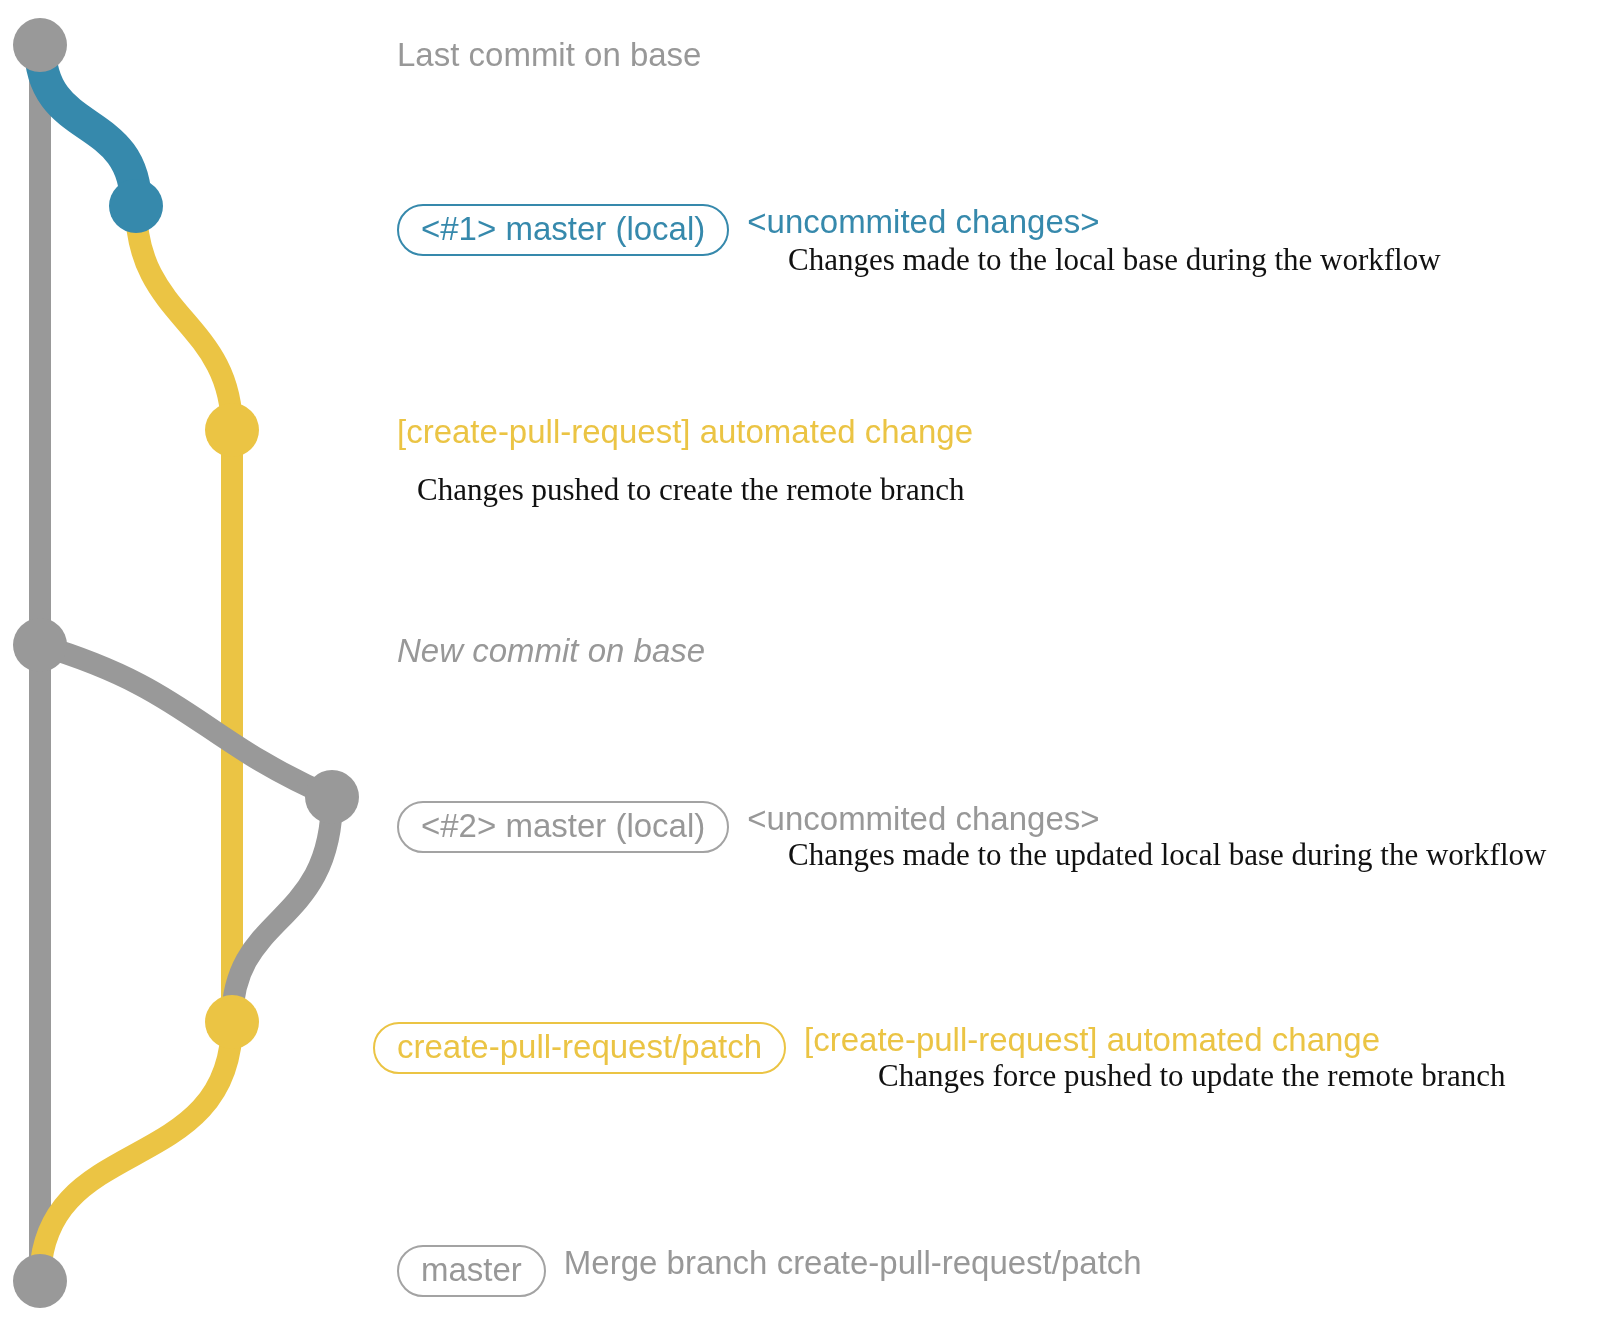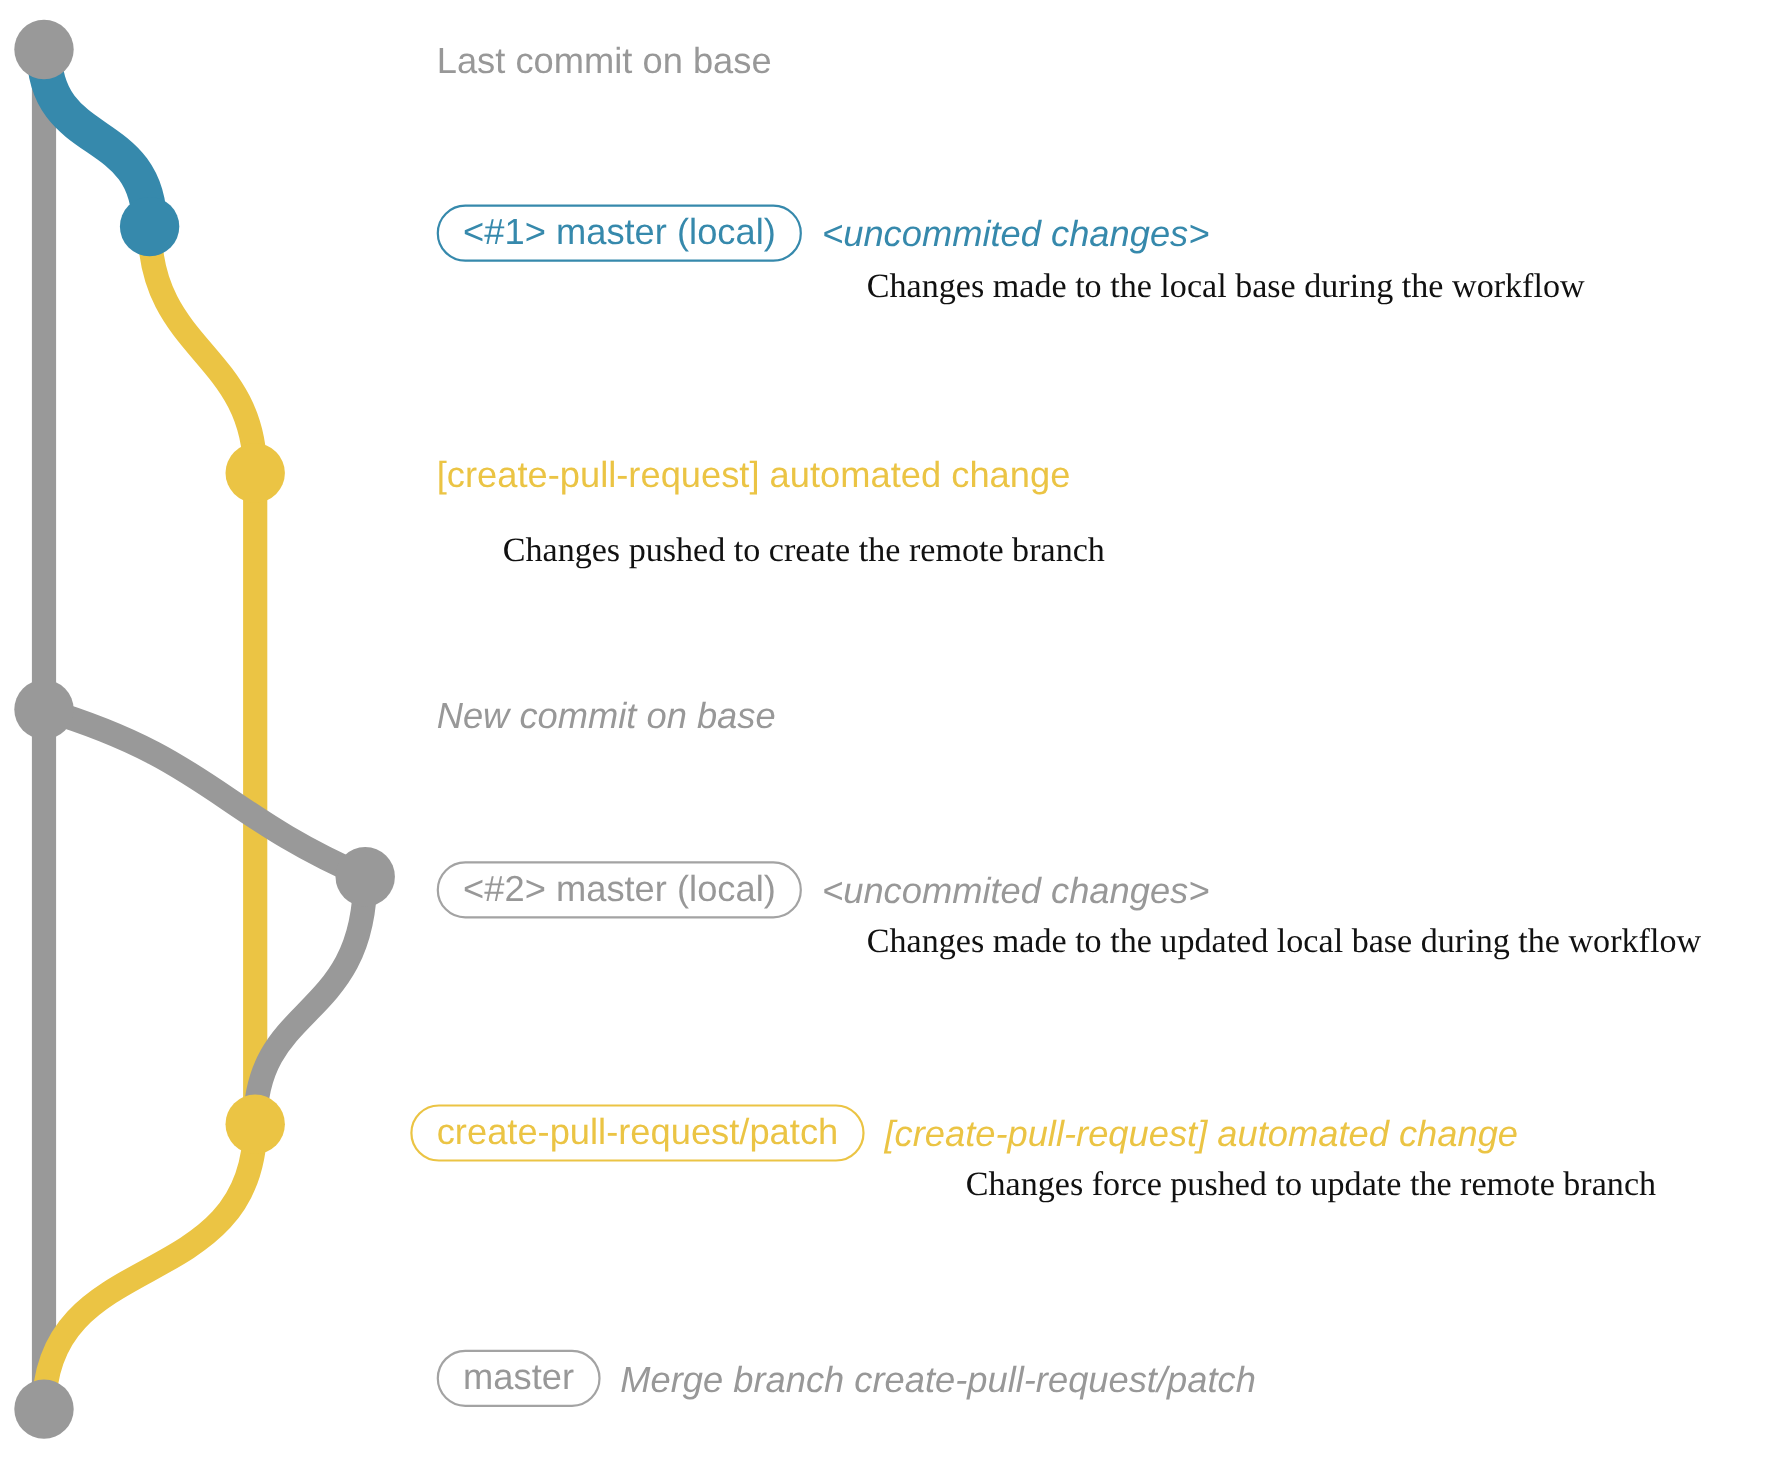--- a/index.html
+++ b/index.html
@@ -42,31 +42,31 @@
     align-items: center;
     justify-content: center;
     border: 2px solid #999999;
     border-radius: 26px;
     padding: 6px 22px 9px 22px;
     font-size: 33px;
     line-height: 1;
     color: #999999;
     white-space: nowrap;
     box-sizing: border-box;
+    margin-top: 18px;
   }
   .pill.blue { border-color: #3689ac; color: #3689ac; }
   .pill.yellow { border-color: #ebc444; color: #ebc444; }
   .pill.gray { border-color: #a3a3a3; color: #989898; }
 
   .commit-msg {
     font-size: 33px;
     line-height: 1;
     white-space: nowrap;
     margin-left: 18px;
-    font-style: italic;
   }
   .commit-msg.blue { color: #3689ac; }
   .commit-msg.yellow { color: #ebc444; }
   .commit-msg.gray { color: #989898; }
 
   .headline {
     position: absolute;
     font-size: 33px;
     line-height: 1;
     color: #989898;
@@ -116,21 +116,21 @@
 
   <div class="headline" style="left:397px; top:38px;">Last commit on base</div>
 
   <div class="row" style="left:397px; top:186px;">
     <span class="pill blue">&lt;#1&gt; master (local)</span>
     <span class="commit-msg blue">&lt;uncommited changes&gt;</span>
   </div>
   <div class="desc" style="left:788px; top:244px;">Changes made to the local base during the workflow</div>
 
   <div class="headline yellow" style="left:397px; top:415px;">[create-pull-request] automated change</div>
-  <div class="desc" style="left:417px; top:484px;margin-left:40px;">Changes pushed to create the remote branch</div>
+  <div class="desc" style="left:417px; top:474px;">Changes pushed to create the remote branch</div>
 
   <div class="headline" style="left:397px; top:634px;font-style:italic;">New commit on base</div>
 
   <div class="row" style="left:397px; top:783px;">
     <span class="pill gray">&lt;#2&gt; master (local)</span>
     <span class="commit-msg gray">&lt;uncommited changes&gt;</span>
   </div>
   <div class="desc" style="left:788px; top:839px;">Changes made to the updated local base during the workflow</div>
 
   <div class="row" style="left:373px; top:1004px;">

